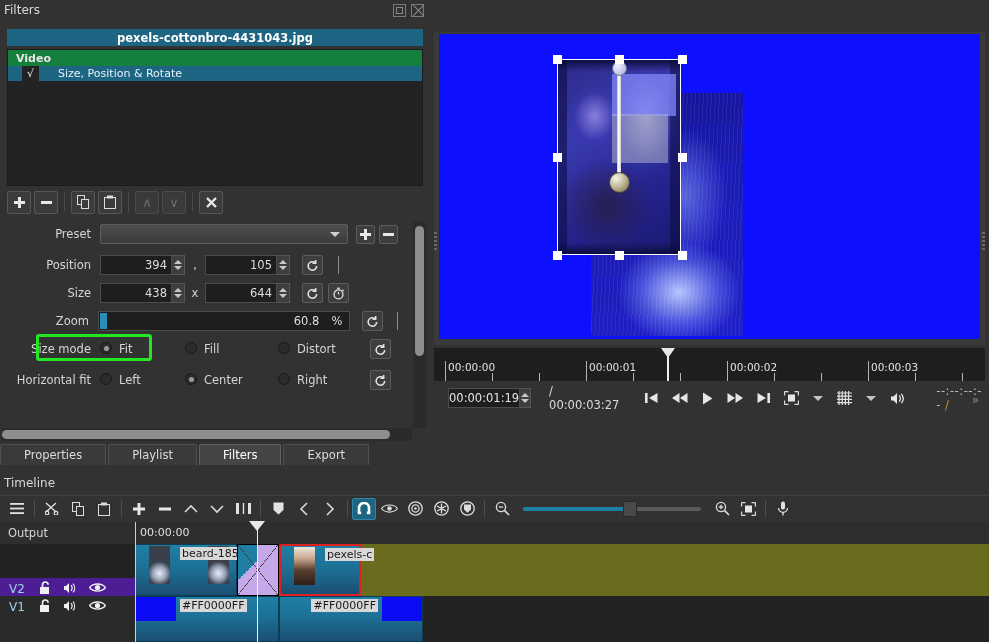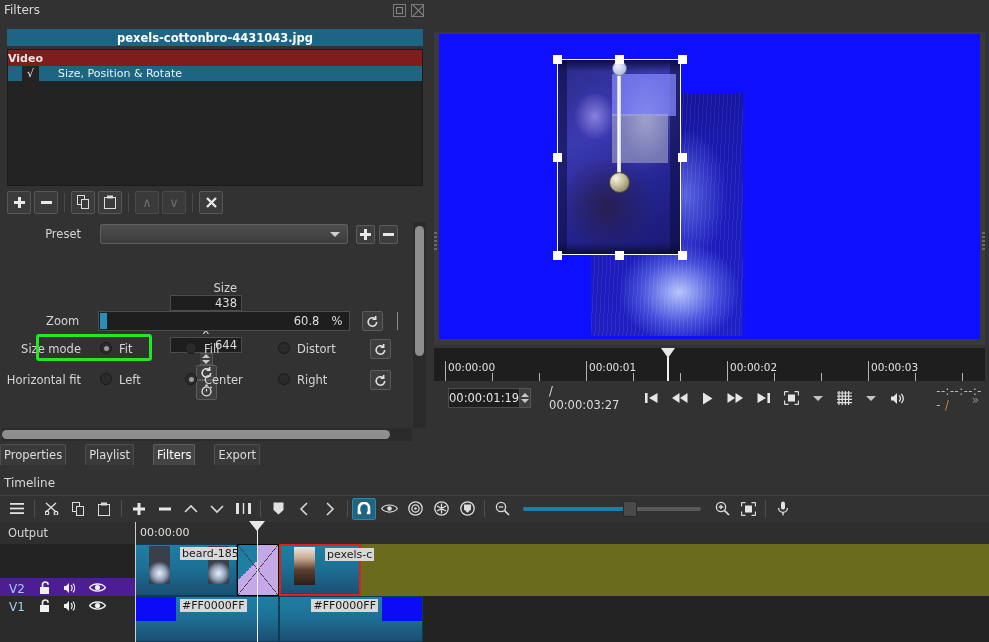--- a/index.html
+++ b/index.html
@@ -30,39 +30,39 @@
 
   .clip-name-bar {
     position:absolute; left:7px; top:29px; width:416px; height:17px;
     background:#1d6582; color:#fff; font-weight:bold; font-size:11.5px;
     display:flex; align-items:center; justify-content:center;
   }
   .filter-list {
     position:absolute; left:7px; top:49px; width:416px; height:137px;
     background:#232323; border:1px solid #1b1b1b;
   }
-  .fl-group { height:16px; background:#7f1d1d; color:#e6e6e6; font-weight:bold;
-    display:flex; align-items:center; font-size:11px; }
+  .fl-group { height:16px; background:#15803d; color:#e6e6e6; font-weight:bold;
+    display:flex; align-items:center; padding-left:8px; font-size:11px; }
   .fl-row { height:15px; background:#1d6582; display:flex; align-items:center; color:#e7f3f8; }
   .fl-check { width:17px; min-width:17px; height:15px; background:#232323; display:flex;
      align-items:center; justify-content:center; color:#e8e8e8; font-size:11px; margin-left:14px;}
   .fl-label { margin-left:19px; font-size:11px; }
 
   
   .filter-toolbar { position:absolute; left:7px; top:190px; width:410px; height:24px; display:flex; align-items:center; gap:3px; }
   .tb-btn { width:24px; height:23px; background:#3b3b3b; border:1px solid #565656; border-radius:2px;
     display:flex; align-items:center; justify-content:center; color:#e2e2e2; font-size:13px; line-height:1; }
   .tb-btn.dim { color:#6d6d6d; background:#3a3a3a; border-color:#4a4a4a; }
   .tb-sep { width:1px; height:19px; background:#4a4a4a; margin:0 3px; }
   .tb-btn svg { display:block; }
 
   
   .params { position:absolute; left:0; top:222px; width:412px; height:200px; }
   .prow { position:absolute; left:0; width:412px; height:24px; display:flex; align-items:center; }
-  .plabel { width:100px; text-align:right; padding-right:19px; font-size:11.5px; color:#d5d5d5; }
+  .plabel { width:100px; text-align:right; padding-right:9px; font-size:11.5px; color:#d5d5d5; }
   .combo {
     width:248px; height:20px; background:linear-gradient(#4e4e4e,#3c3c3c);
     border:1px solid #5e5e5e; border-radius:2px; position:relative;
   }
   .combo .arrow { position:absolute; right:7px; top:7px; width:0;height:0;
      border-left:5px solid transparent;border-right:5px solid transparent;border-top:5px solid #cfcfcf; }
   .sq-btn { width:19px; height:19px; background:#3e3e3e; border:1px solid #5c5c5c; border-radius:2px;
      display:flex;align-items:center;justify-content:center; color:#e8e8e8; font-size:13px; }
   .spin {
     width:72px; height:20px; background:#1e1e1e; border:1px solid #4c4c4c; color:#dedede;
@@ -95,21 +95,21 @@
   .greenbox { position:absolute; border:3px solid #23e723; border-radius:3px; pointer-events:none; }
 
   
   .vscroll { position:absolute; left:413px; top:222px; width:13px; height:206px; background:#2b2b2b; }
   .vscroll .thumb { position:absolute; left:2px; top:4px; width:9px; height:130px; background:#8e8e8e; border-radius:5px; }
   .hscroll { position:absolute; left:2px; top:428px; width:410px; height:13px; background:#2b2b2b; }
   .hscroll .thumb { position:absolute; left:0px; top:2px; width:388px; height:9px; background:#8e8e8e; border-radius:5px; }
 
   
   .tabbar { position:absolute; left:0; top:444px; width:430px; height:22px; display:flex; align-items:flex-start; }
-  .tab { height:21px; padding:0 3px; margin-right:19px; background:#3a3a3a; border:1px solid #4f4f4f; border-bottom:none;
+  .tab { height:21px; padding:0 23px; margin-right:2px; background:#3a3a3a; border:1px solid #4f4f4f; border-bottom:none;
      display:flex; align-items:center; font-size:11.5px; color:#dcdcdc; border-radius:2px 2px 0 0; }
   .tab.active { background:#454545; border-color:#5f5f5f; color:#fff; }
 
   
   .player { position:absolute; left:430px; top:0; width:559px; height:470px; background:#323232; }
   .video-area { position:absolute; left:4px; top:32px; width:551px; height:313px; background:#3a3a3a; overflow:hidden; }
   .vid-canvas { position:absolute; left:5px; top:2px; width:541px; height:305px; background:#0f0fff; }
   .grip { position:absolute; width:3px; height:20px; top:200px; }
   .grip.l { left:0px; } .grip.r { right:0px; }
   .grip span { display:block; width:3px; height:2px; background:#6a6a6a; margin-bottom:2px; }
@@ -302,22 +302,46 @@
             </svg>
         </div>
         <div style="width:4px"></div>
         <div class="sq-btn">
           <svg width="11" height="11" viewBox="0 0 11 11">
               <rect x="0" y="4" width="11" height="3" fill="#e8e8e8"></rect>
             </svg>
         </div>
       </div>
 
-
-      <div class="prow" style="top:59px;flex-direction:column;">
+      <div class="prow" style="top:31px;">
+        <div class="plabel">Position</div>
+        <div class="spin">394</div>
+        <div class="spin-arrows">
+            <i class="up"></i>
+            <i class="dn"></i>
+          </div>
+        <div class="sep-char">,</div>
+        <div class="spin">105</div>
+        <div class="spin-arrows">
+            <i class="up"></i>
+            <i class="dn"></i>
+          </div>
+        <div style="width:12px"></div>
+        <div class="reset-btn">
+          <svg width="13" height="13" viewBox="0 0 14 14">
+              <path d="M11.5 7.5a4.6 4.6 0 1 1-1.6-3.5" fill="none" stroke="#e2e2e2" stroke-width="1.7"></path>
+              <path d="M10.4 1.2 L10.4 4.6 L7 4.6" fill="none" stroke="#e2e2e2" stroke-width="1.7"></path>
+            </svg>
+        </div>
+        <div class="keycol">
+            <div class="vbar"></div>
+          </div>
+      </div>
+
+      <div class="prow" style="top:59px;">
         <div class="plabel">Size</div>
         <div class="spin">438</div>
         <div class="spin-arrows">
             <i class="up"></i>
             <i class="dn"></i>
           </div>
         <div class="sep-char">x</div>
         <div class="spin">644</div>
         <div class="spin-arrows">
             <i class="up"></i>

